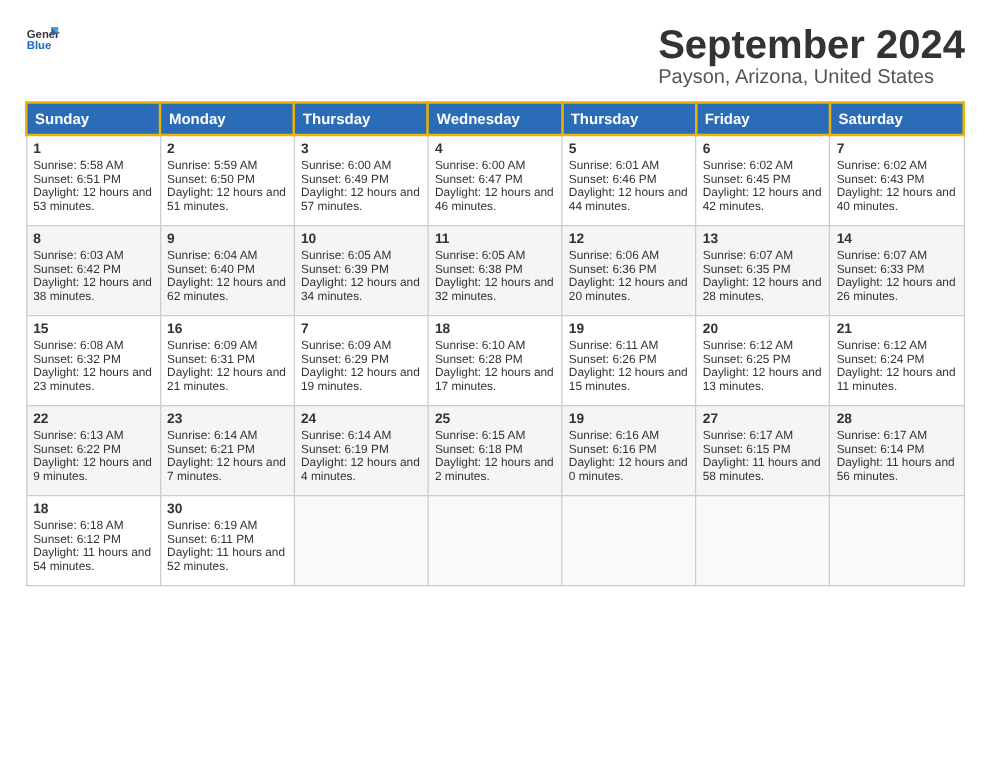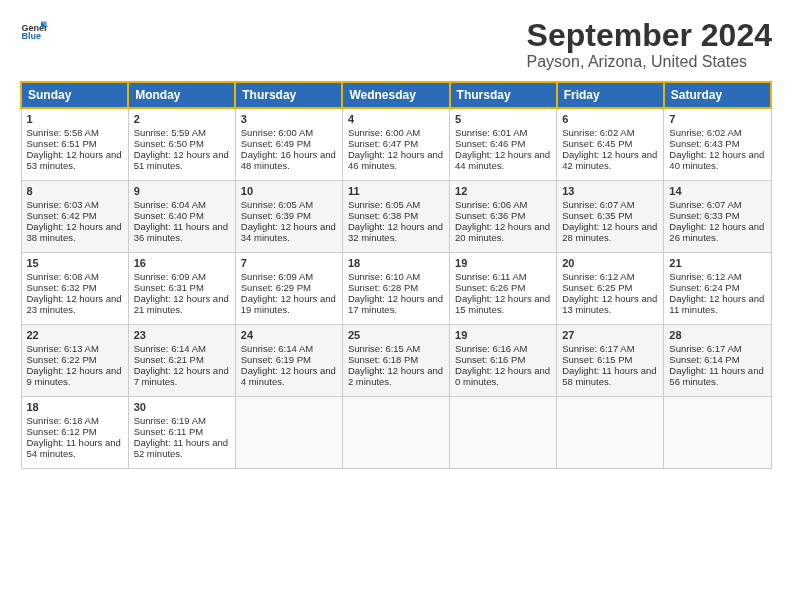--- a/index.html
+++ b/index.html
@@ -109,29 +109,29 @@
         <th>Wednesday</th>
         <th>Thursday</th>
         <th>Friday</th>
         <th>Saturday</th>
       </tr>
     </thead>
     <tbody id="calendar-body">
     <tr>
           <td><span class="day-num">1</span><span>Sunrise: 5:58 AM</span><br><span>Sunset: 6:51 PM</span><br><span>Daylight: 12 hours and 53 minutes.</span></td>
           <td><span class="day-num">2</span><span>Sunrise: 5:59 AM</span><br><span>Sunset: 6:50 PM</span><br><span>Daylight: 12 hours and 51 minutes.</span></td>
-          <td><span class="day-num">3</span><span>Sunrise: 6:00 AM</span><br><span>Sunset: 6:49 PM</span><br><span>Daylight: 16 hours and 48 minutes.</span></td>
+          <td><span class="day-num">3</span><span>Sunrise: 6:00 AM</span><br><span>Sunset: 6:49 PM</span><br><span>Daylight: 12 hours and 57 minutes.</span></td>
           <td><span class="day-num">4</span><span>Sunrise: 6:00 AM</span><br><span>Sunset: 6:47 PM</span><br><span>Daylight: 12 hours and 46 minutes.</span></td>
           <td><span class="day-num">5</span><span>Sunrise: 6:01 AM</span><br><span>Sunset: 6:46 PM</span><br><span>Daylight: 12 hours and 44 minutes.</span></td>
           <td><span class="day-num">6</span><span>Sunrise: 6:02 AM</span><br><span>Sunset: 6:45 PM</span><br><span>Daylight: 12 hours and 42 minutes.</span></td>
           <td><span class="day-num">7</span><span>Sunrise: 6:02 AM</span><br><span>Sunset: 6:43 PM</span><br><span>Daylight: 12 hours and 40 minutes.</span></td>
         </tr>
         <tr>
           <td><span class="day-num">8</span><span>Sunrise: 6:03 AM</span><br><span>Sunset: 6:42 PM</span><br><span>Daylight: 12 hours and 38 minutes.</span></td>
-          <td><span class="day-num">9</span><span>Sunrise: 6:04 AM</span><br><span>Sunset: 6:40 PM</span><br><span>Daylight: 11 hours and 36 minutes.</span></td>
+          <td><span class="day-num">9</span><span>Sunrise: 6:04 AM</span><br><span>Sunset: 6:40 PM</span><br><span>Daylight: 12 hours and 62 minutes.</span></td>
           <td><span class="day-num">10</span><span>Sunrise: 6:05 AM</span><br><span>Sunset: 6:39 PM</span><br><span>Daylight: 12 hours and 34 minutes.</span></td>
           <td><span class="day-num">11</span><span>Sunrise: 6:05 AM</span><br><span>Sunset: 6:38 PM</span><br><span>Daylight: 12 hours and 32 minutes.</span></td>
           <td><span class="day-num">12</span><span>Sunrise: 6:06 AM</span><br><span>Sunset: 6:36 PM</span><br><span>Daylight: 12 hours and 20 minutes.</span></td>
           <td><span class="day-num">13</span><span>Sunrise: 6:07 AM</span><br><span>Sunset: 6:35 PM</span><br><span>Daylight: 12 hours and 28 minutes.</span></td>
           <td><span class="day-num">14</span><span>Sunrise: 6:07 AM</span><br><span>Sunset: 6:33 PM</span><br><span>Daylight: 12 hours and 26 minutes.</span></td>
         </tr>
         <tr>
           <td><span class="day-num">15</span><span>Sunrise: 6:08 AM</span><br><span>Sunset: 6:32 PM</span><br><span>Daylight: 12 hours and 23 minutes.</span></td>
           <td><span class="day-num">16</span><span>Sunrise: 6:09 AM</span><br><span>Sunset: 6:31 PM</span><br><span>Daylight: 12 hours and 21 minutes.</span></td>
           <td><span class="day-num">7</span><span>Sunrise: 6:09 AM</span><br><span>Sunset: 6:29 PM</span><br><span>Daylight: 12 hours and 19 minutes.</span></td>

